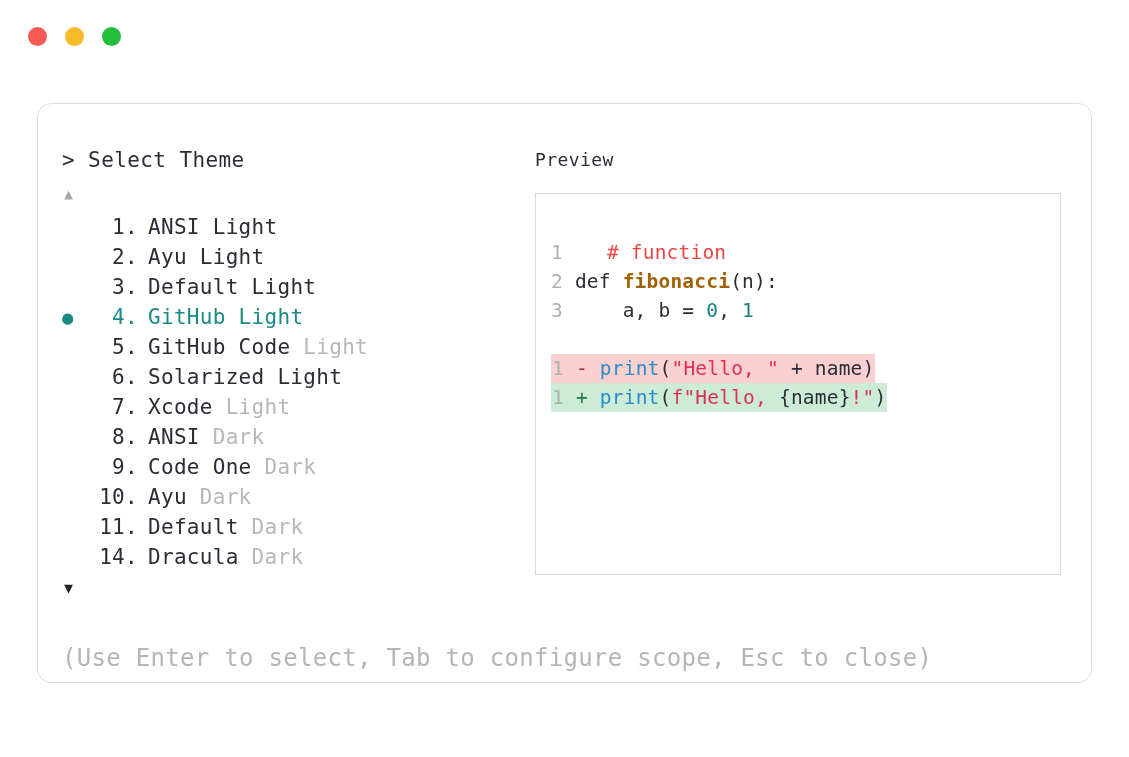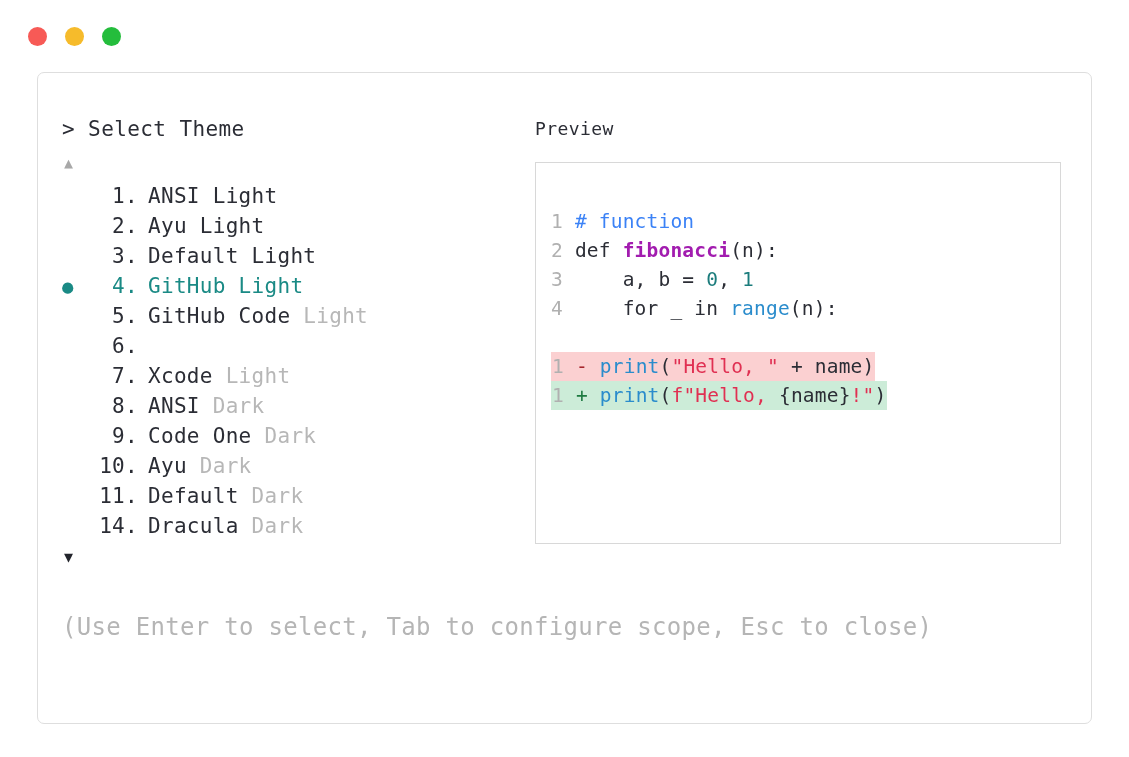--- a/index.html
+++ b/index.html
@@ -33,26 +33,26 @@
     margin-right: 18px;
   }
   .dot.red    { background: #f75a56; }
   .dot.yellow { background: #f6bb2b; }
   .dot.green  { background: #24bd3c; }
 
   
   .card {
     position: absolute;
     left: 37px;
-    top: 72px;
+    top: 103px;
     width: 1055px;
-    height: 652px;
+    height: 580px;
     box-sizing: border-box;
     border: 1.5px solid #dedede;
-    border-radius: 7px;
+    border-radius: 14px;
     background: #ffffff;
   }
 
   .card-inner {
     position: relative;
     width: 100%;
     height: 100%;
   }
 
   
@@ -155,23 +155,23 @@
   .code-line {
     font-size: 19.5px;
     line-height: 29px;
     white-space: pre;
     color: #2b2d35;
     letter-spacing: 0.2px;
   }
   .ln {
     color: #b0b0b0;
   }
-  .tok-comment { color: #3b82f6; }
+  .tok-comment { color: #ef4444; margin-left: 32px; }
   .tok-def     { color: #2b2d35; text-align: center; }
-  .tok-fname   { color: #a21caf; font-weight: bold; }
+  .tok-fname   { color: #a16207; font-weight: bold; }
   .tok-num     { color: #1b7c7c; }
   .tok-builtin { color: #2a8ccc; }
   .tok-str     { color: #e03052; }
   .tok-punct   { color: #2b2d35; }
 
   .blank-line { height: 29px; }
 
   .diff-line {
     font-size: 19.5px;
     line-height: 29px;
@@ -238,20 +238,21 @@
         <div class="theme-row">
           <span class="bullet-slot"></span>
           <span class="idx">5.</span>
           <span class="nm-main">GitHub Code</span>
           <span class="nm-dim"> Light</span>
         </div>
 
         <div class="theme-row">
           <span class="bullet-slot"></span>
           <span class="idx">6.</span>
+          <span class="nm-main">Solarized Light</span>
           <span class="nm-main"></span>
         </div>
 
         <div class="theme-row">
           <span class="bullet-slot"></span>
           <span class="idx">7.</span>
           <span class="nm-main">Xcode</span>
           <span class="nm-dim"> Light</span>
         </div>
 
@@ -302,21 +303,20 @@
 
       <div class="preview-panel">
         <div class="code-area">
 
           <div class="code-line"><span class="ln">1</span><span> </span><span class="tok-comment"># function</span></div>
 
           <div class="code-line"><span class="ln">2</span><span> </span><span class="tok-def">def </span><span class="tok-fname">fibonacci</span><span class="tok-punct">(n):</span></div>
 
           <div class="code-line"><span class="ln">3</span><span> </span><span>    a, b = </span><span class="tok-num">0</span><span>, </span><span class="tok-num">1</span></div>
 
-          <div class="code-line"><span class="ln">4</span><span> </span><span>    for _ in </span><span class="tok-builtin">range</span><span>(n):</span></div>
 
 
 
           <div class="blank-line"></div>
 
           <div class="diff-line diff-del"><span class="diff-hl"><span class="ln">1</span><span> </span><span class="sign-del">-</span><span> </span><span class="tok-builtin">print</span><span class="tok-punct">(</span><span class="tok-str">"Hello, "</span><span class="tok-punct"> + name)</span></span></div>
 
           <div class="diff-line diff-add"><span class="diff-hl"><span class="ln">1</span><span> </span><span class="sign-add">+</span><span> </span><span class="tok-builtin">print</span><span class="tok-punct">(</span><span class="tok-str">f"Hello, </span><span class="tok-punct">{name}</span><span class="tok-str">!</span><span class="tok-str">"</span><span class="tok-punct">)</span></span></div>
 
         </div>

